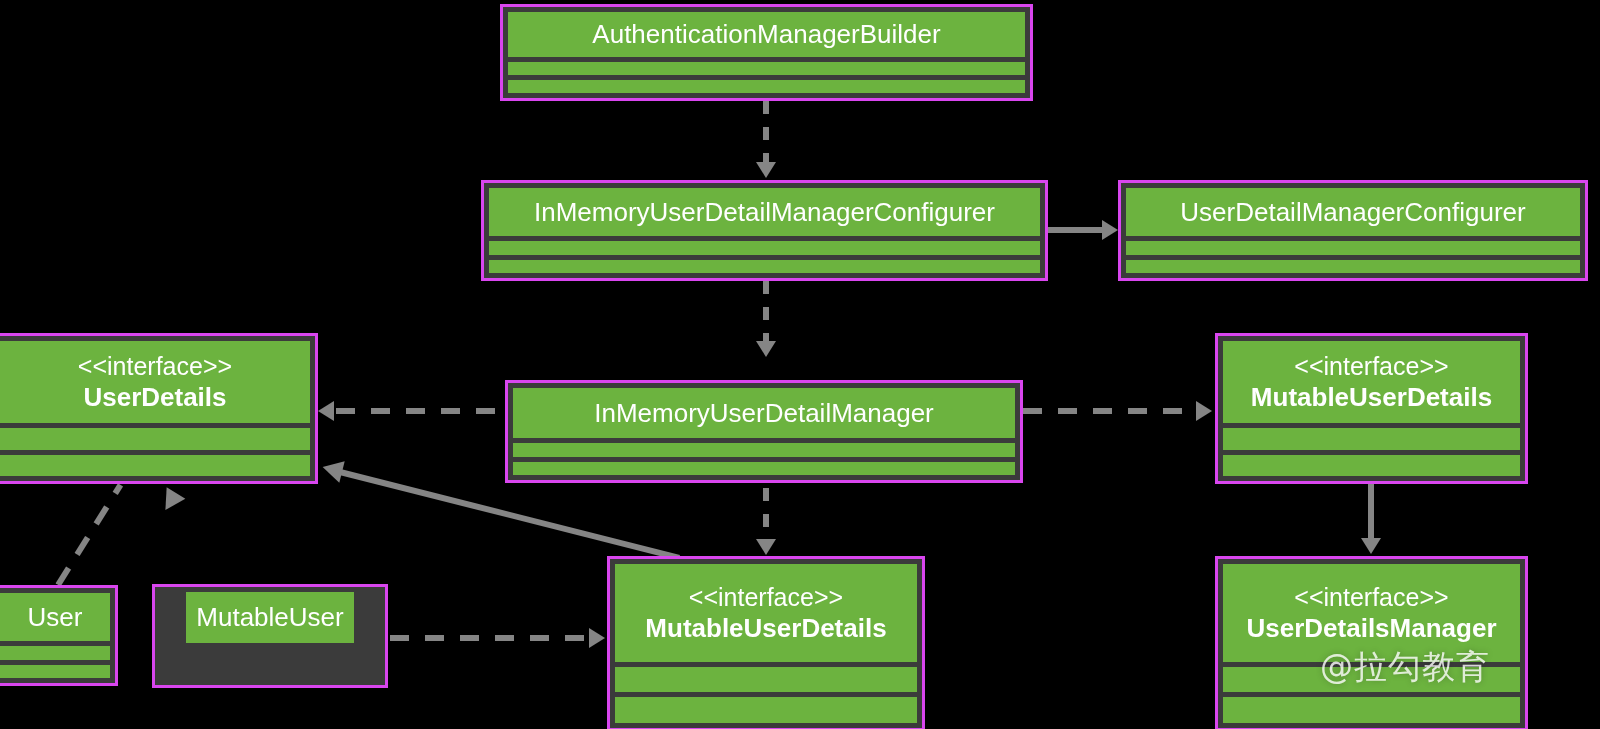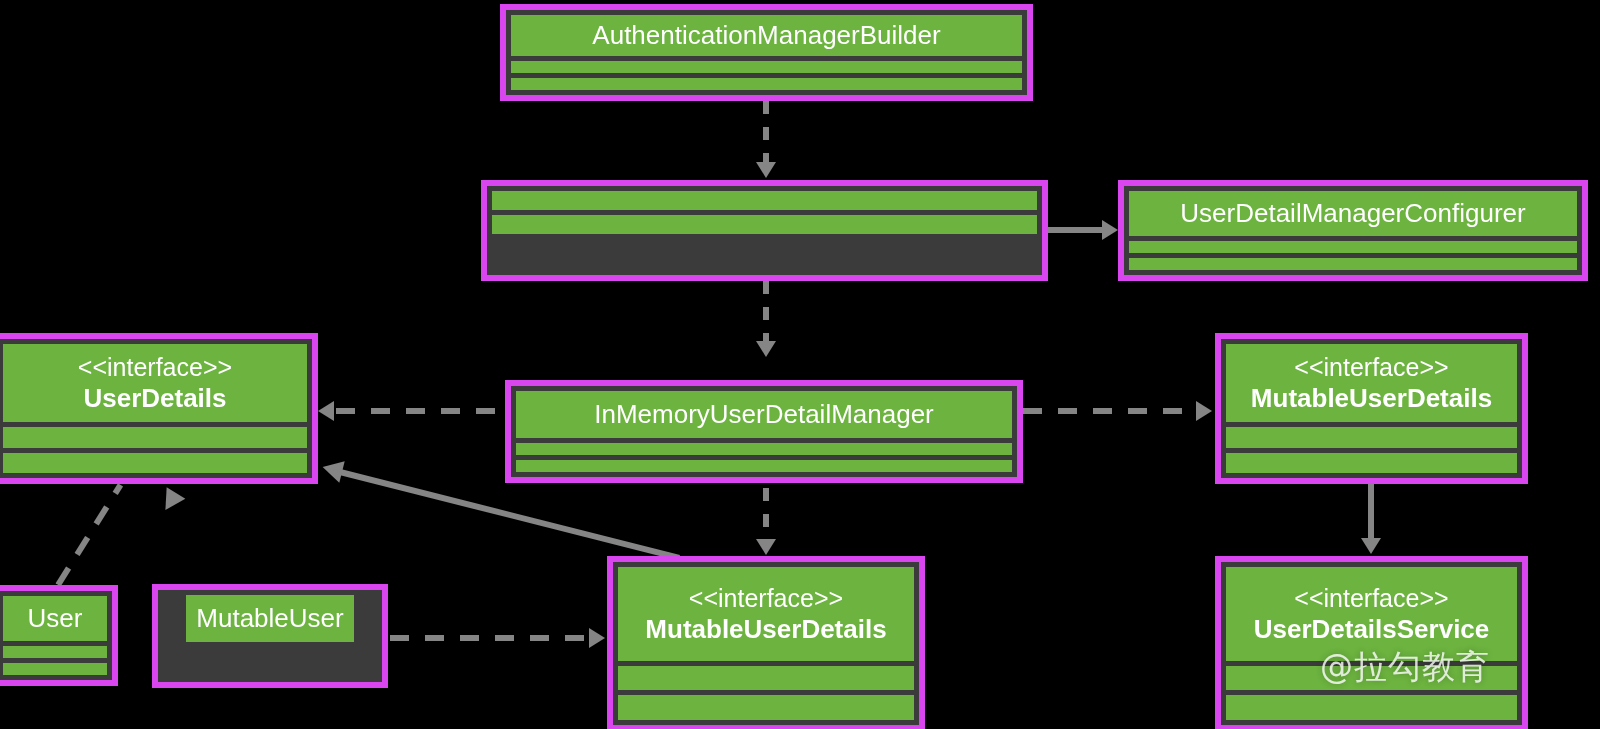--- a/index.html
+++ b/index.html
@@ -14,21 +14,21 @@
     background: #000000;
     overflow: hidden;
     font-family: "Liberation Sans", sans-serif;
   }
 
   
   .umlbox {
     position: absolute;
     box-sizing: border-box;
     background: #3b3b3b;
-    border: 6px solid #d946ef;
+    border: 3px solid #d946ef;
     padding: 5px;
     display: flex;
     flex-direction: column;
     gap: 5px;
     z-index: 5;
   }
   .uml-header {
     background: #6cb33f;
     color: #ffffff;
     display: flex;
@@ -180,20 +180,23 @@
 
   <div class="umlbox" style="left:500px; top:4px; width:533px; height:97px;">
     <div class="uml-header" style="height:62px;">
       <div class="uml-name">AuthenticationManagerBuilder</div>
     </div>
     <div class="uml-compartment"></div>
     <div class="uml-compartment"></div>
   </div>
 
   <div class="umlbox" style="left:481px; top:180px; width:567px; height:101px;">
+    <div class="uml-header" style="height:66px;">
+      <div class="uml-name">InMemoryUserDetailManagerConfigurer</div>
+    </div>
     <div class="uml-compartment"></div>
     <div class="uml-compartment"></div>
   </div>
 
   <div class="umlbox" style="left:1118px; top:180px; width:470px; height:101px;">
     <div class="uml-header" style="height:66px;">
       <div class="uml-name">UserDetailManagerConfigurer</div>
     </div>
     <div class="uml-compartment"></div>
     <div class="uml-compartment"></div>
@@ -246,21 +249,21 @@
       <div class="uml-stereotype">&lt;&lt;interface&gt;&gt;</div>
       <div class="uml-name bold">MutableUserDetails</div>
     </div>
     <div class="uml-compartment tall"></div>
     <div class="uml-compartment tall"></div>
   </div>
 
   <div class="umlbox" style="left:1215px; top:556px; width:313px; height:175px;">
     <div class="uml-header" style="height:99px;">
       <div class="uml-stereotype">&lt;&lt;interface&gt;&gt;</div>
-      <div class="uml-name bold">UserDetailsService</div>
+      <div class="uml-name bold">UserDetailsManager</div>
     </div>
     <div class="uml-compartment tall"></div>
     <div class="uml-compartment tall"></div>
   </div>
 
   <div id="watermark" style="left:1320px; top:645px;">@拉勾教育</div>
 
 </div>
 
 </body></html>

